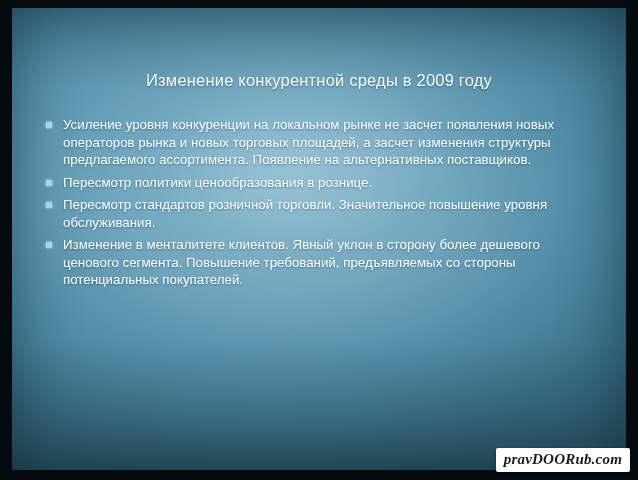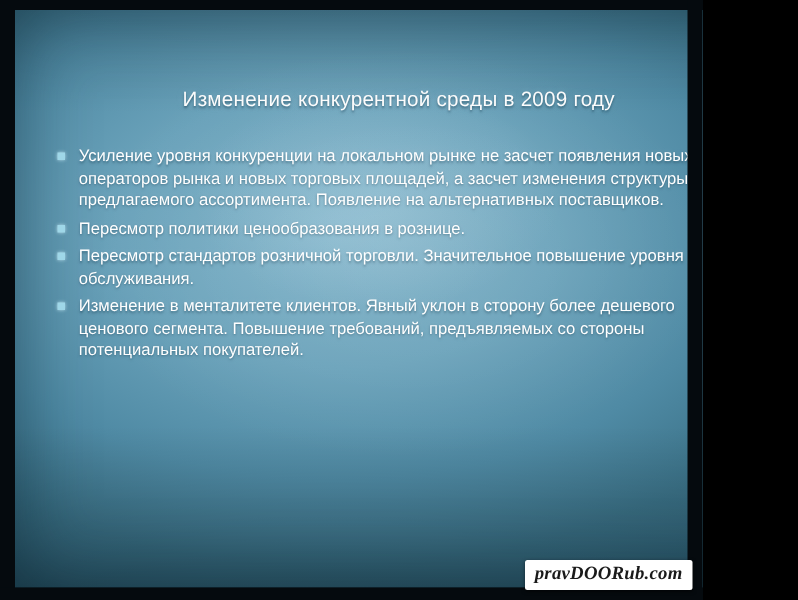--- a/index.html
+++ b/index.html
@@ -8,21 +8,21 @@
     background: #000;
   }
   body {
     width: 638px;
     height: 480px;
     overflow: hidden;
     font-family: "Liberation Sans", sans-serif;
   }
   #photo {
     position: relative;
-    width: 562px;
+    width: 638px;
     height: 480px;
     background: #0d1a22;
     overflow: hidden;
   }
   
   #screen {
     position: absolute;
     left: 12px;
     top: 8px;
     width: 614px;

